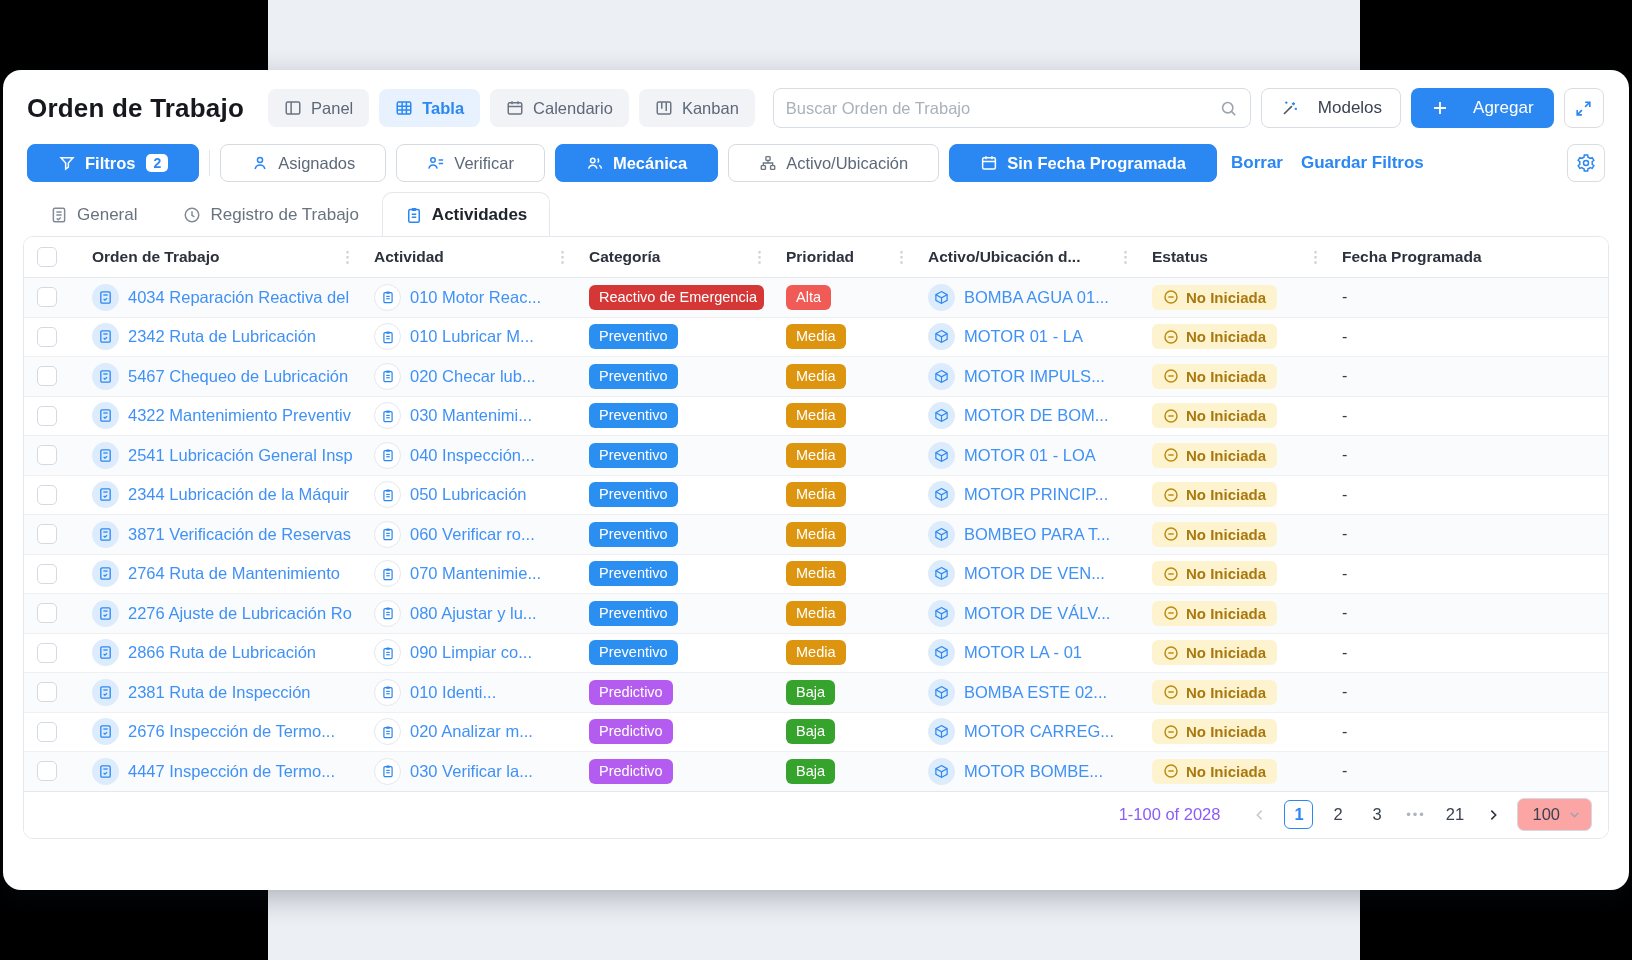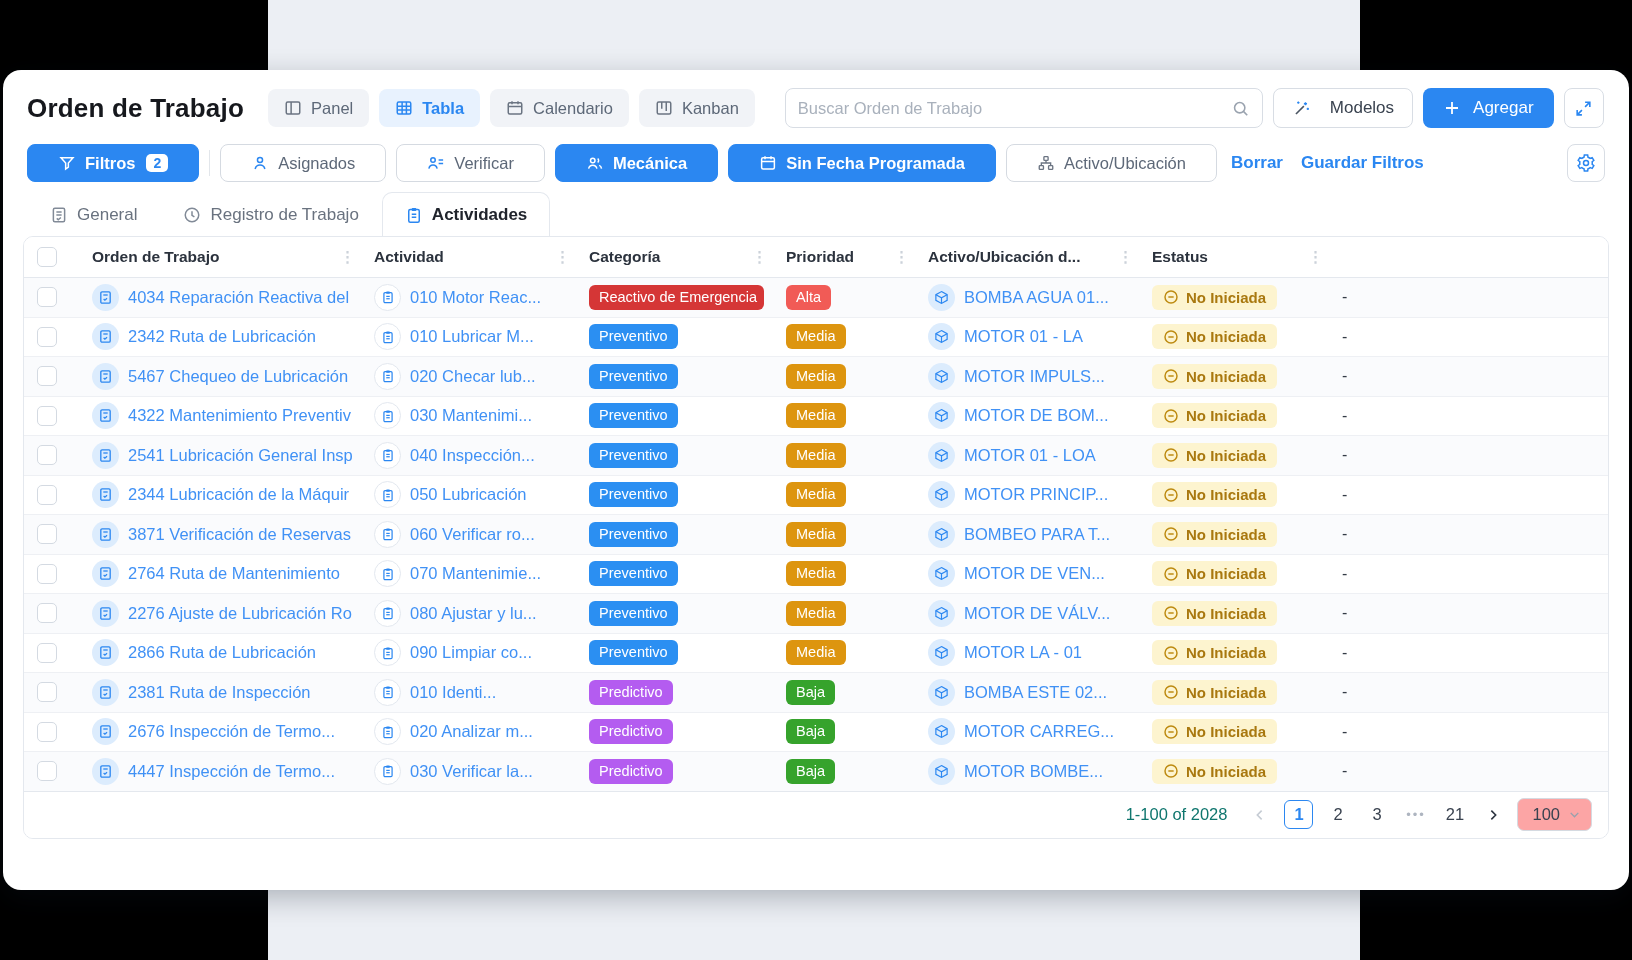--- a/index.html
+++ b/index.html
@@ -10,27 +10,27 @@
           box-shadow:0 8px 28px rgba(16,24,40,.28); overflow:hidden; }
 
   
   .topbar { display:flex; align-items:center; padding:18px 24px 14px 24px; gap:10px; }
   .page-title { font-size:26px; font-weight:700; color:#16181d; letter-spacing:.2px; margin-right:14px; white-space:nowrap; }
   .viewbtn { display:flex; align-items:center; gap:9px; height:38px; padding:0 16px; border:none; border-radius:8px;
              background:#f1f3f7; color:#5d6878; font-size:16.5px; font-family:inherit; cursor:pointer; white-space:nowrap; }
   .viewbtn svg { stroke:#6b7482; }
   .viewbtn.active { background:#e8f2fe; color:#2b87f1; font-weight:600; }
   .viewbtn.active svg { stroke:#2b87f1; }
-  .searchbox { display:flex; align-items:center; height:40px; width:478px; margin-left:20px; border:1px solid #d8dde4;
+  .searchbox { display:flex; align-items:center; height:40px; width:478px; margin-left:8px; border:1px solid #d8dde4;
                border-radius:8px; padding:0 12px; background:#fff; }
   .searchbox input { flex:1; border:none; outline:none; font-size:16.5px; color:#30363f; font-family:inherit; }
   .searchbox input::placeholder { color:#a9b1bc; }
   .btn-outline { display:flex; align-items:center; gap:19px; height:40px; padding:0 18px; background:#fff; border:1px solid #d8dde4;
                  border-radius:8px; font-size:17px; color:#3a4350; font-family:inherit; cursor:pointer; white-space:nowrap; }
-  .btn-primary { display:flex; align-items:center; gap:12px; height:40px; padding:0 20px; background:#2b87f1; border:none;
+  .btn-primary { display:flex; align-items:center; gap:24px; height:40px; padding:0 20px; background:#2b87f1; border:none;
                  border-radius:8px; font-size:17px; color:#fff; font-family:inherit; cursor:pointer; white-space:nowrap; }
   .btn-icon { display:flex; align-items:center; justify-content:center; width:40px; height:40px; background:#fff;
               border:1px solid #d8dde4; border-radius:8px; cursor:pointer; }
 
   
   .filterbar { display:flex; align-items:center; gap:10px; padding:2px 24px 10px 24px; }
   .chip { display:flex; align-items:center; gap:9px; height:38px; padding:0 30px; border-radius:8px; font-size:16.5px;
           font-family:inherit; cursor:pointer; white-space:nowrap; }
   .chip.filled { background:#2b87f1; border:1px solid #2b87f1; color:#fff; font-weight:600; }
   .chip.outline { background:#fff; border:1px solid #d5dae1; color:#5d6878; }
@@ -62,21 +62,21 @@
   .ic-white { background:#fff; border:1px solid #e3e8ef; }
   .linkcell { color:#4091f5; font-size:16.5px; overflow:hidden; white-space:nowrap; cursor:pointer; }
   .badge { display:inline-block; padding:4px 10px; border-radius:6px; color:#fff; font-size:14.5px; line-height:1.15; overflow:hidden;
            white-space:nowrap; max-width:100%; }
   .status-badge { display:inline-flex; align-items:center; gap:7px; padding:4px 11px; border-radius:6px; background:#fdf4cf;
                   color:#a9780f; font-size:15px; font-weight:600; white-space:nowrap; }
   .datecell { color:#343b46; font-size:16px; }
 
   
   .tfoot { display:flex; align-items:center; justify-content:flex-end; gap:14px; height:46px; padding:0 16px; background:#fff; }
-  .pg-range { color:#0f766e; font-size:16.5px; margin-right:9px; }
+  .pg-range { color:#8b5cf6; font-size:16.5px; margin-right:16px; }
   .pg-chev { background:none; border:none; cursor:pointer; display:flex; align-items:center; padding:2px; }
   .pg-num { min-width:29px; height:29px; display:flex; align-items:center; justify-content:center; border-radius:6px; border:1px solid transparent;
             background:none; color:#3a4350; font-size:16.5px; font-family:inherit; cursor:pointer; }
   .pg-num.active { border-color:#2b87f1; color:#2b87f1; font-weight:600; }
   .pg-num.dots { color:#aeb5c0; letter-spacing:2px; font-size:13px; }
   .pg-size { display:flex; align-items:center; gap:8px; height:33px; padding:0 10px 0 14px; border:1px solid #d5dae1; border-radius:7px;
              color:#3a4350; font-size:16.5px; background:#fca5a5; cursor:pointer; }
 </style>
 </head>
 <body>
@@ -216,42 +216,42 @@
           <svg width="18" height="18" viewBox="0 0 24 24" fill="none" stroke="#fff" stroke-width="2">
               <circle cx="9" cy="8.5" r="3"></circle>
               <path d="M3.5 19.5c.7-3.1 2.9-4.6 5.5-4.6s4.8 1.5 5.5 4.6"></path>
               <path d="M15.5 6a3 3 0 0 1 0 5"></path>
               <path d="M17.5 15.2c1.8.5 2.8 1.9 3.2 4.3"></path>
             </svg>
         </span>
         <span>Mecánica</span>
       </button>
 
+      <button class="chip outline">
+        <span style="display:flex">
+          <svg width="18" height="18" viewBox="0 0 24 24" fill="none" stroke="#6b7482" stroke-width="1.8">
+              <rect x="9.2" y="3.5" width="5.6" height="5" rx="1"></rect>
+              <rect x="3" y="15.5" width="5.6" height="5" rx="1"></rect>
+              <rect x="15.4" y="15.5" width="5.6" height="5" rx="1"></rect>
+              <path d="M12 8.5v3.5M5.8 15.5V12h12.4v3.5"></path>
+            </svg>
+        </span>
+        <span>Activo/Ubicación</span>
+      </button>
+
       <button class="chip filled">
         <span style="display:flex">
           <svg width="18" height="18" viewBox="0 0 24 24" fill="none" stroke="#fff" stroke-width="2">
               <rect x="3.5" y="5" width="17" height="15" rx="2"></rect>
               <line x1="3.5" y1="10" x2="20.5" y2="10"></line>
               <line x1="8" y1="3" x2="8" y2="7"></line>
               <line x1="16" y1="3" x2="16" y2="7"></line>
             </svg>
         </span>
         <span>Sin Fecha Programada</span>
-      </button>
-
-      <button class="chip outline">
-        <span style="display:flex">
-          <svg width="18" height="18" viewBox="0 0 24 24" fill="none" stroke="#6b7482" stroke-width="1.8">
-              <rect x="9.2" y="3.5" width="5.6" height="5" rx="1"></rect>
-              <rect x="3" y="15.5" width="5.6" height="5" rx="1"></rect>
-              <rect x="15.4" y="15.5" width="5.6" height="5" rx="1"></rect>
-              <path d="M12 8.5v3.5M5.8 15.5V12h12.4v3.5"></path>
-            </svg>
-        </span>
-        <span>Activo/Ubicación</span>
       </button>
 
       <button class="linkbtn">Borrar</button>
       <button class="linkbtn">Guardar Filtros</button>
 
       <div class="spacer"></div>
 
       <button class="btn-icon" style="width:38px;height:38px">
         <span style="display:flex">
           <svg width="20" height="20" viewBox="0 0 24 24" fill="none" stroke="#2b87f1" stroke-width="1.8">
@@ -317,20 +317,23 @@
             <span>Prioridad</span>
             <span class="grip">⋮</span>
           </div>
         <div class="th">
             <span>Activo/Ubicación d...</span>
             <span class="grip">⋮</span>
           </div>
         <div class="th">
             <span>Estatus</span>
             <span class="grip">⋮</span>
+          </div>
+        <div class="th">
+            <span>Fecha Programada</span>
           </div>
       </div>
 
       <div class="tbody" id="tbody">
   <div class="trow">
     <div>
               <div class="cbox"></div>
             </div>
     <div class="cell">
       <span class="iconcircle ic-blue">

